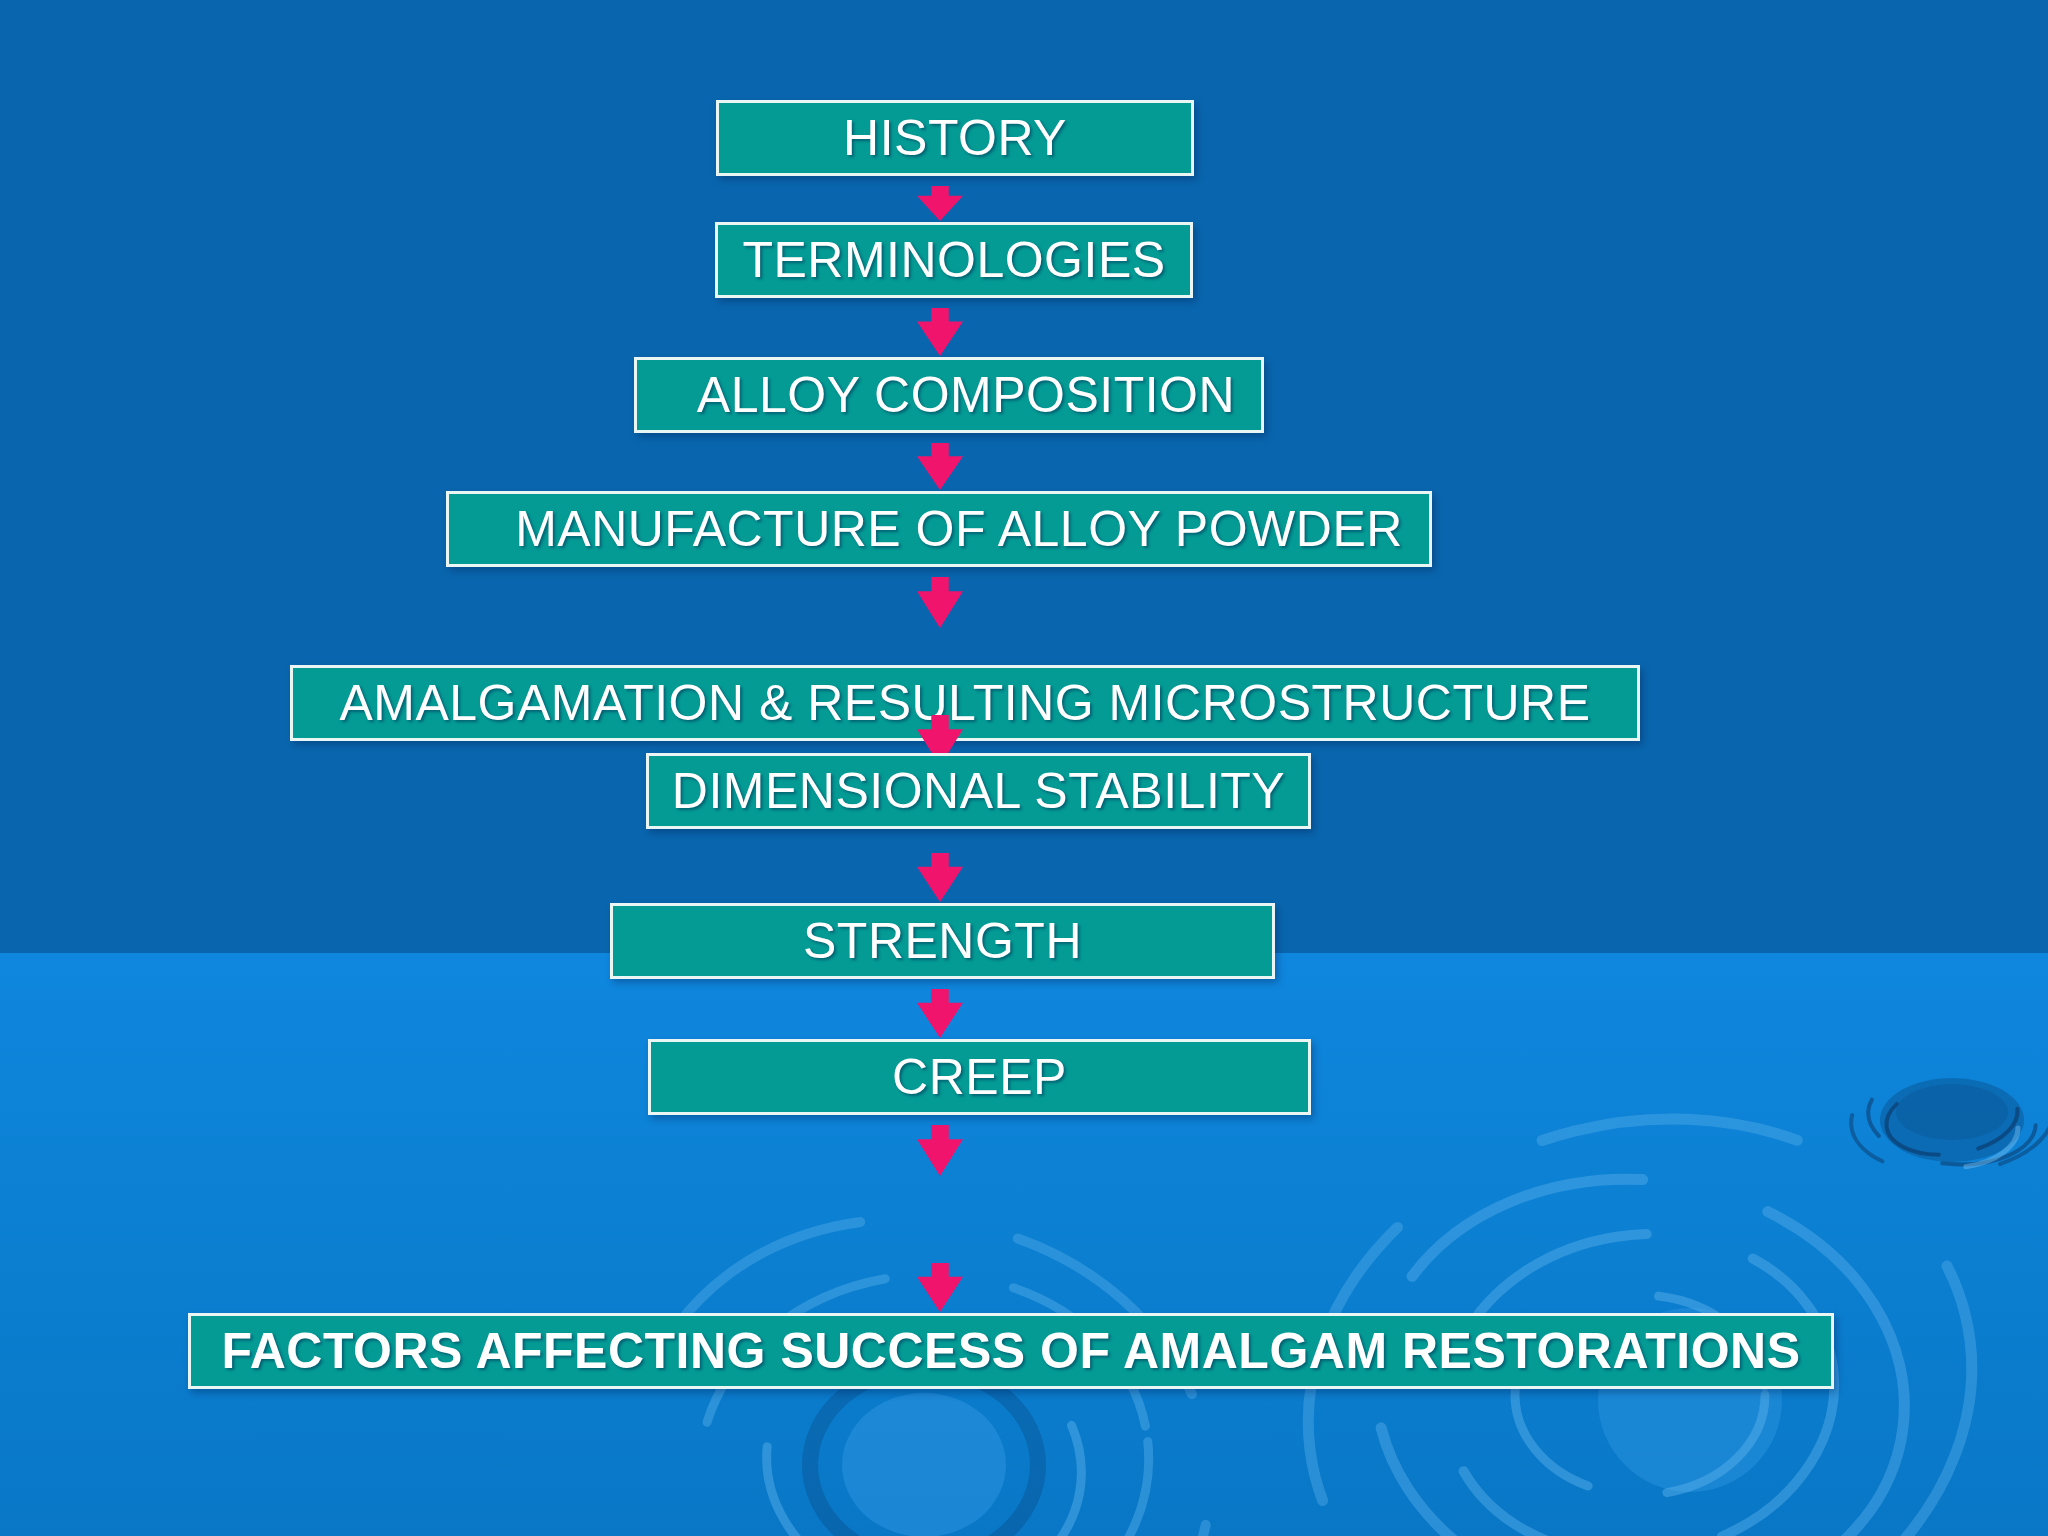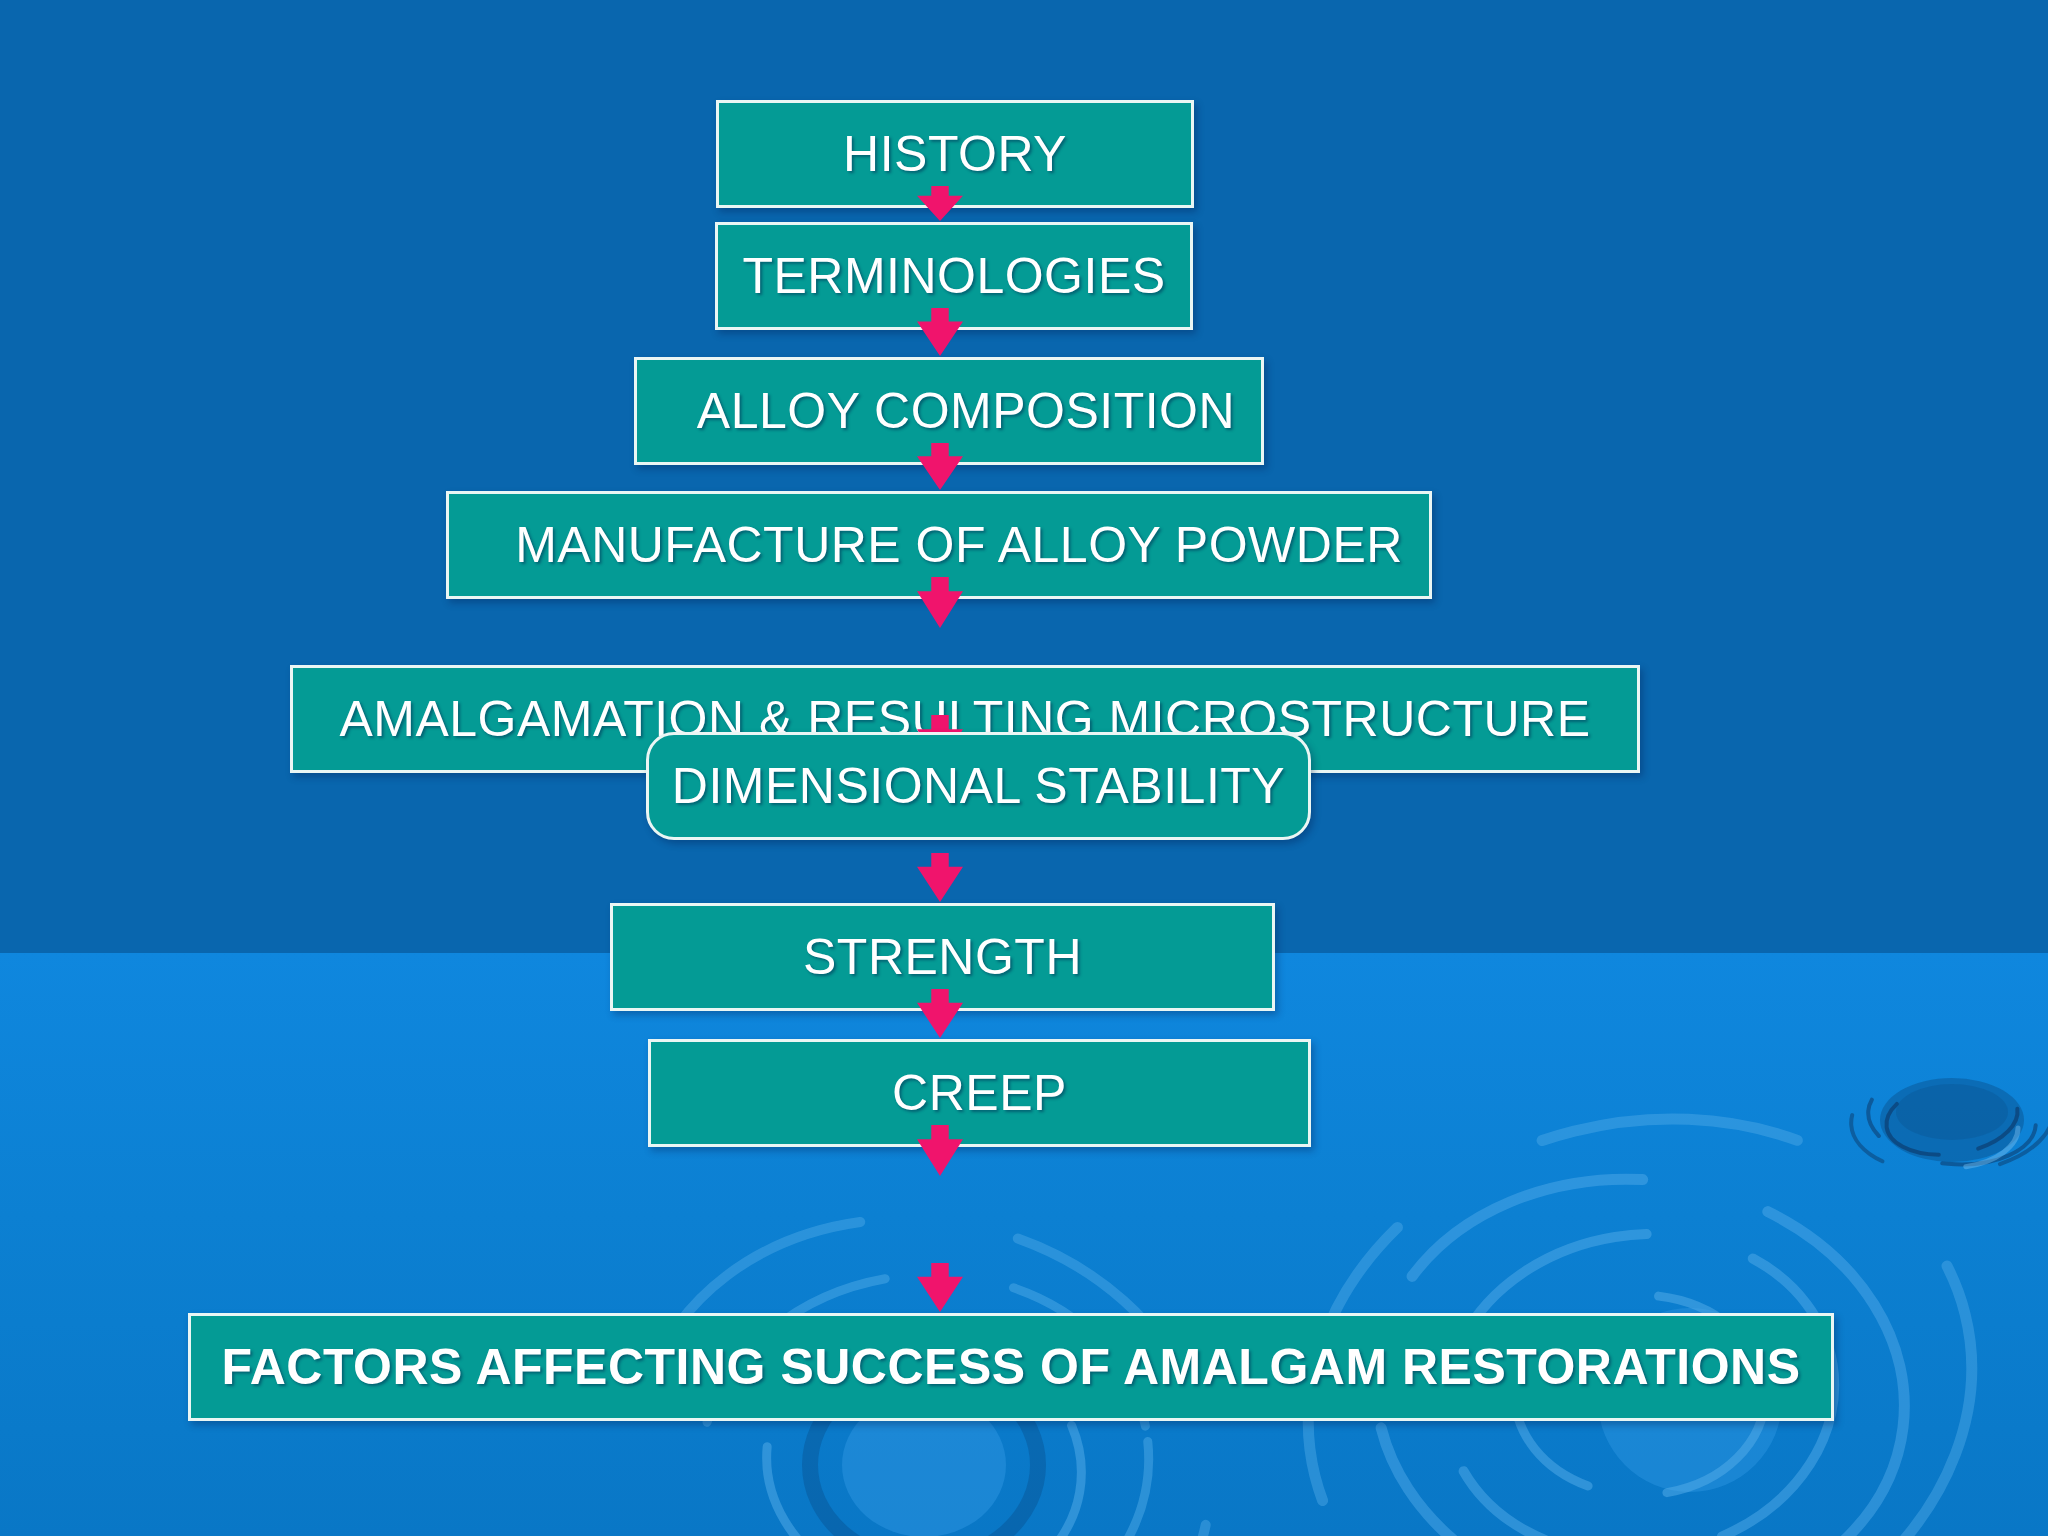--- a/index.html
+++ b/index.html
@@ -35,21 +35,21 @@
 
   .ripples {
     position: absolute;
     left: 0; top: 0;
     width: 2048px; height: 1536px;
     pointer-events: none;
   }
 
   .flow-box {
     position: absolute;
-    height: 108px;
+    height: 76px;
     background: var(--box-fill);
     border: 3px solid var(--box-border);
     box-shadow: 3px 4px 7px rgba(0, 20, 70, 0.30);
     display: flex;
     align-items: center;
     justify-content: center;
   }
 
   .flow-label {
     display: inline-block;
@@ -127,21 +127,21 @@
   </div>
 
   <div class="flow-arrow" style="top:577px; height:51px;"></div>
 
   <div class="flow-box" style="left:290px; top:629px; width:1350px;margin-top:36px;">
     <span class="flow-label">AMALGAMATION &amp; RESULTING MICROSTRUCTURE</span>
   </div>
 
   <div class="flow-arrow" style="top:715px; height:51px;"></div>
 
-  <div class="flow-box" style="left:646px; top:732px; width:665px;border-radius:28px;">
+  <div class="flow-box" style="left:646px; top:753px; width:665px;">
     <span class="flow-label">DIMENSIONAL STABILITY</span>
   </div>
 
   <div class="flow-arrow" style="top:853px; height:49px;"></div>
 
   <div class="flow-box" style="left:610px; top:903px; width:665px;">
     <span class="flow-label">STRENGTH</span>
   </div>
 
   <div class="flow-arrow" style="top:989px; height:49px;"></div>

